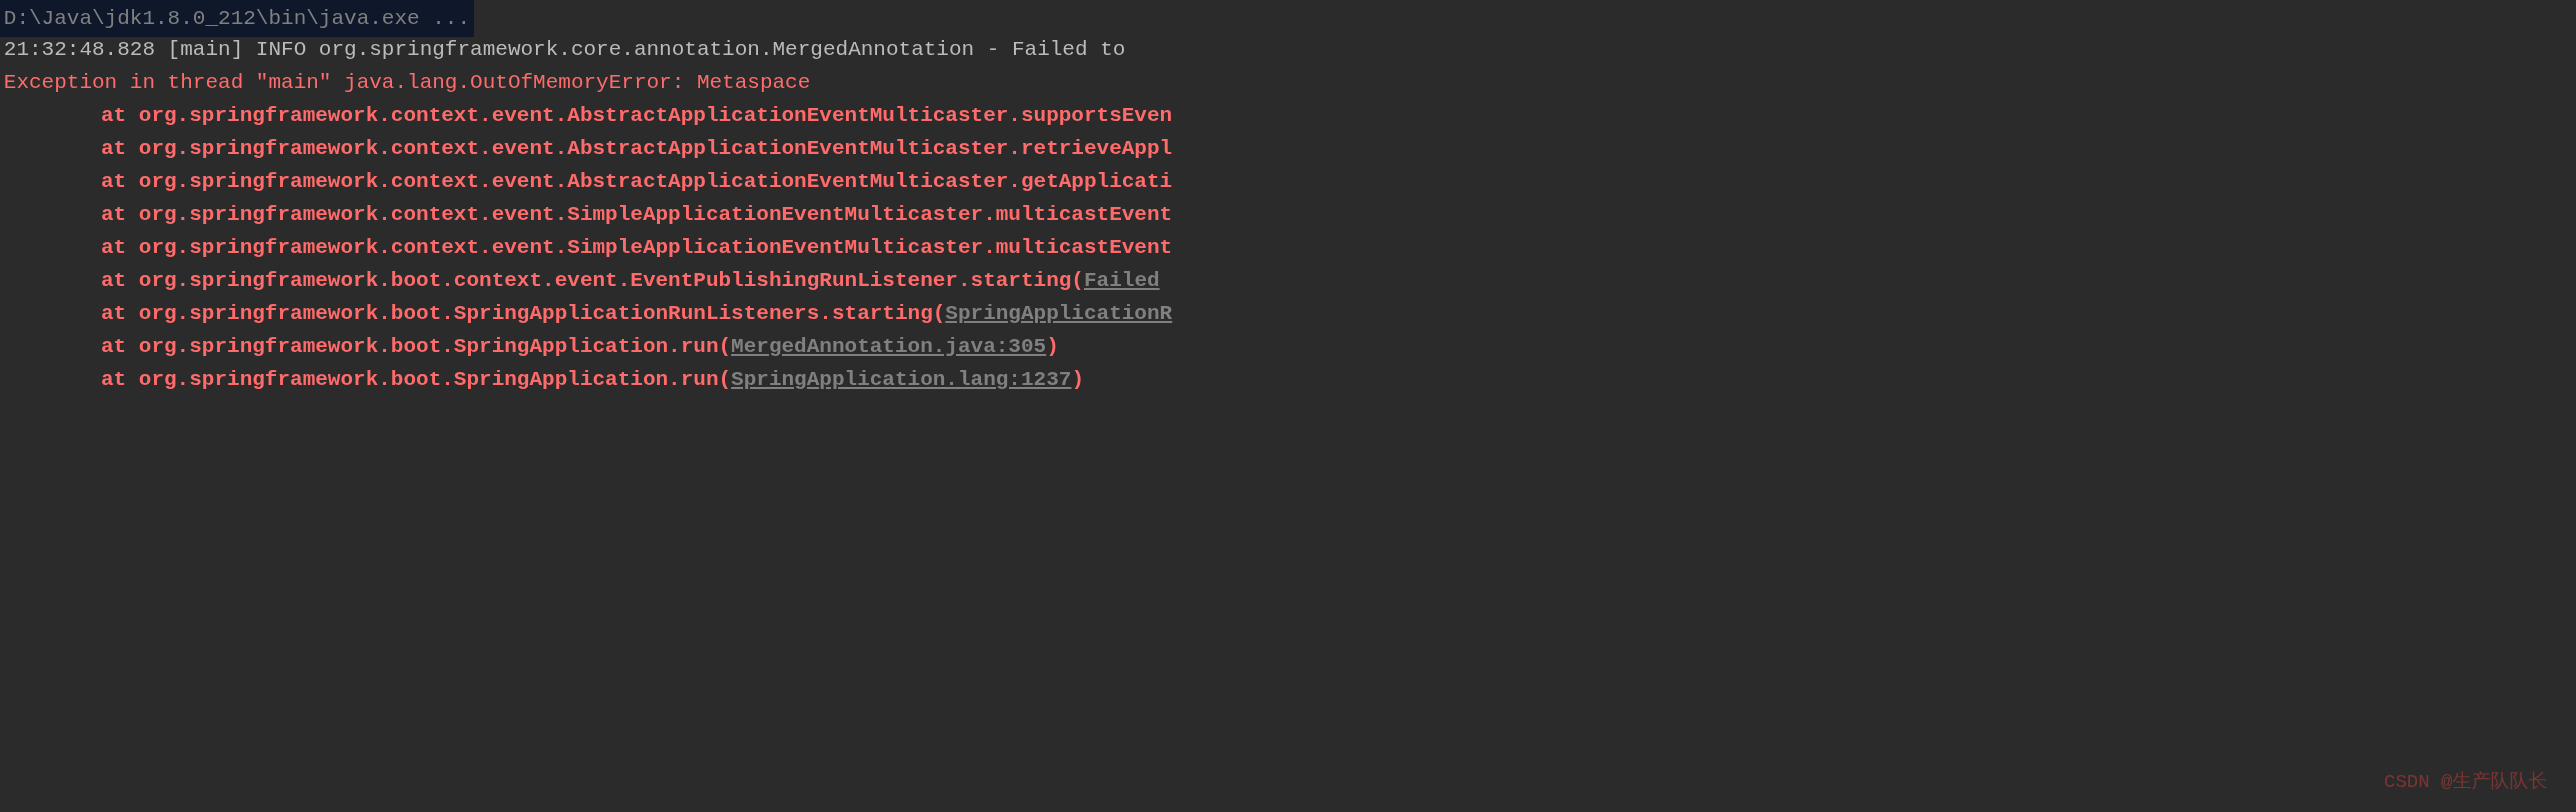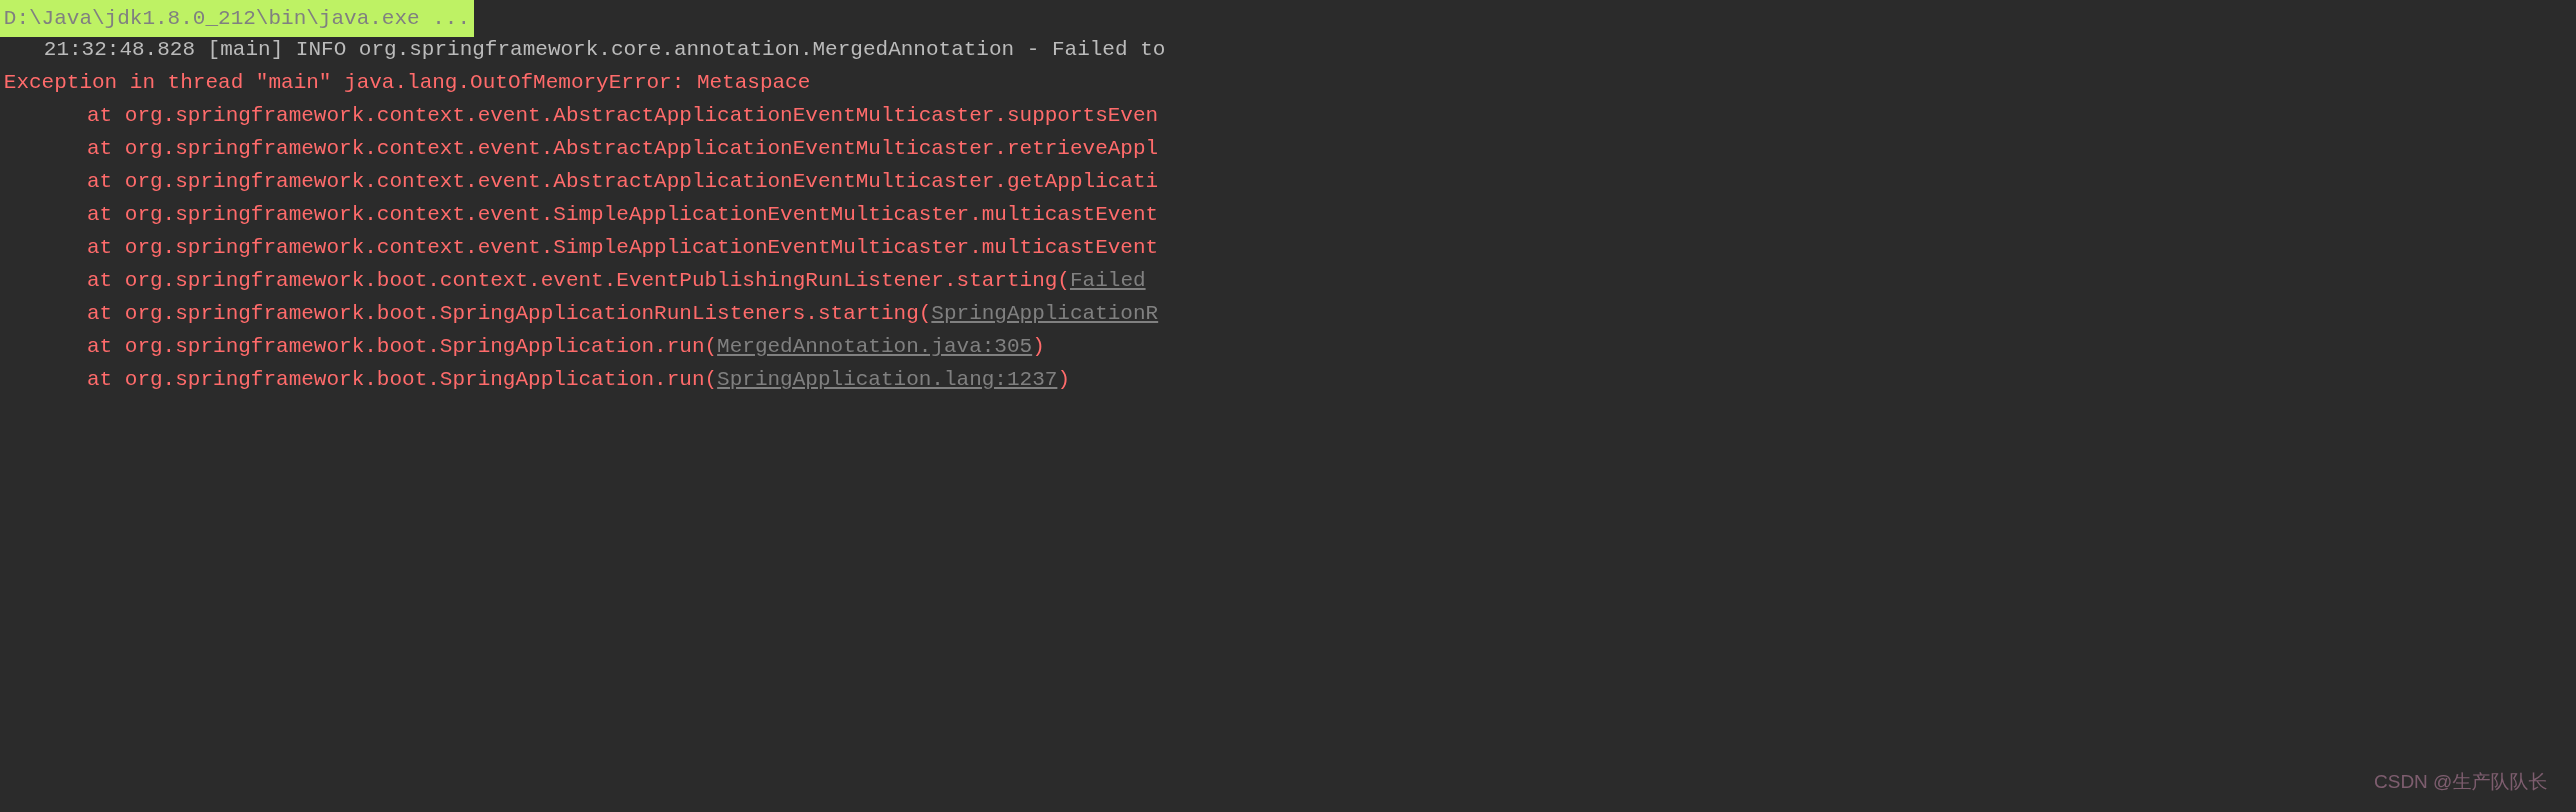--- a/index.html
+++ b/index.html
@@ -15,56 +15,56 @@
       overflow: hidden;
       white-space: nowrap;
       width: 2576px;
       height: 812px;
     }
     .console-output {
       padding: 0;
     }
     .header-line {
       color: #808080;
-      background-color: #bef264;
+      background-color: #0f172a;
       padding: 1.9px 3.8px;
       display: inline-block;
     }
     .log-line {
       color: #bbbbbb;
       padding-left: 3.8px;
-      margin-left: 40px;
     }
     .error-line {
       color: #ff6b6b;
       padding-left: 3.8px;
     }
     .stacktrace-line {
       color: #ff6b6b;
-      padding-left: 1px;
+      padding-left: 15px;
+      font-weight: bold;
     }
     .at-keyword {
       color: #ff6b6b;
     }
     .source-link {
       color: #808080;
       text-decoration: underline;
       cursor: pointer;
     }
     .paren {
       color: #ff6b6b;
     }
     .watermark {
       position: absolute;
       right: 28.6px;
       bottom: 14.3px;
-      color: #f9a8d4;
+      color: #ef4444;
       opacity: 0.4;
       font-size: 19px;
-      font-family: Liberation Sans, sans-serif;
+      font-family: Liberation Mono, monospace;
     }
     .line {
       display: block;
       height: 33px;
     }
     .indent {
       display: inline-block;
       width: 86px;
     }
   </style>

